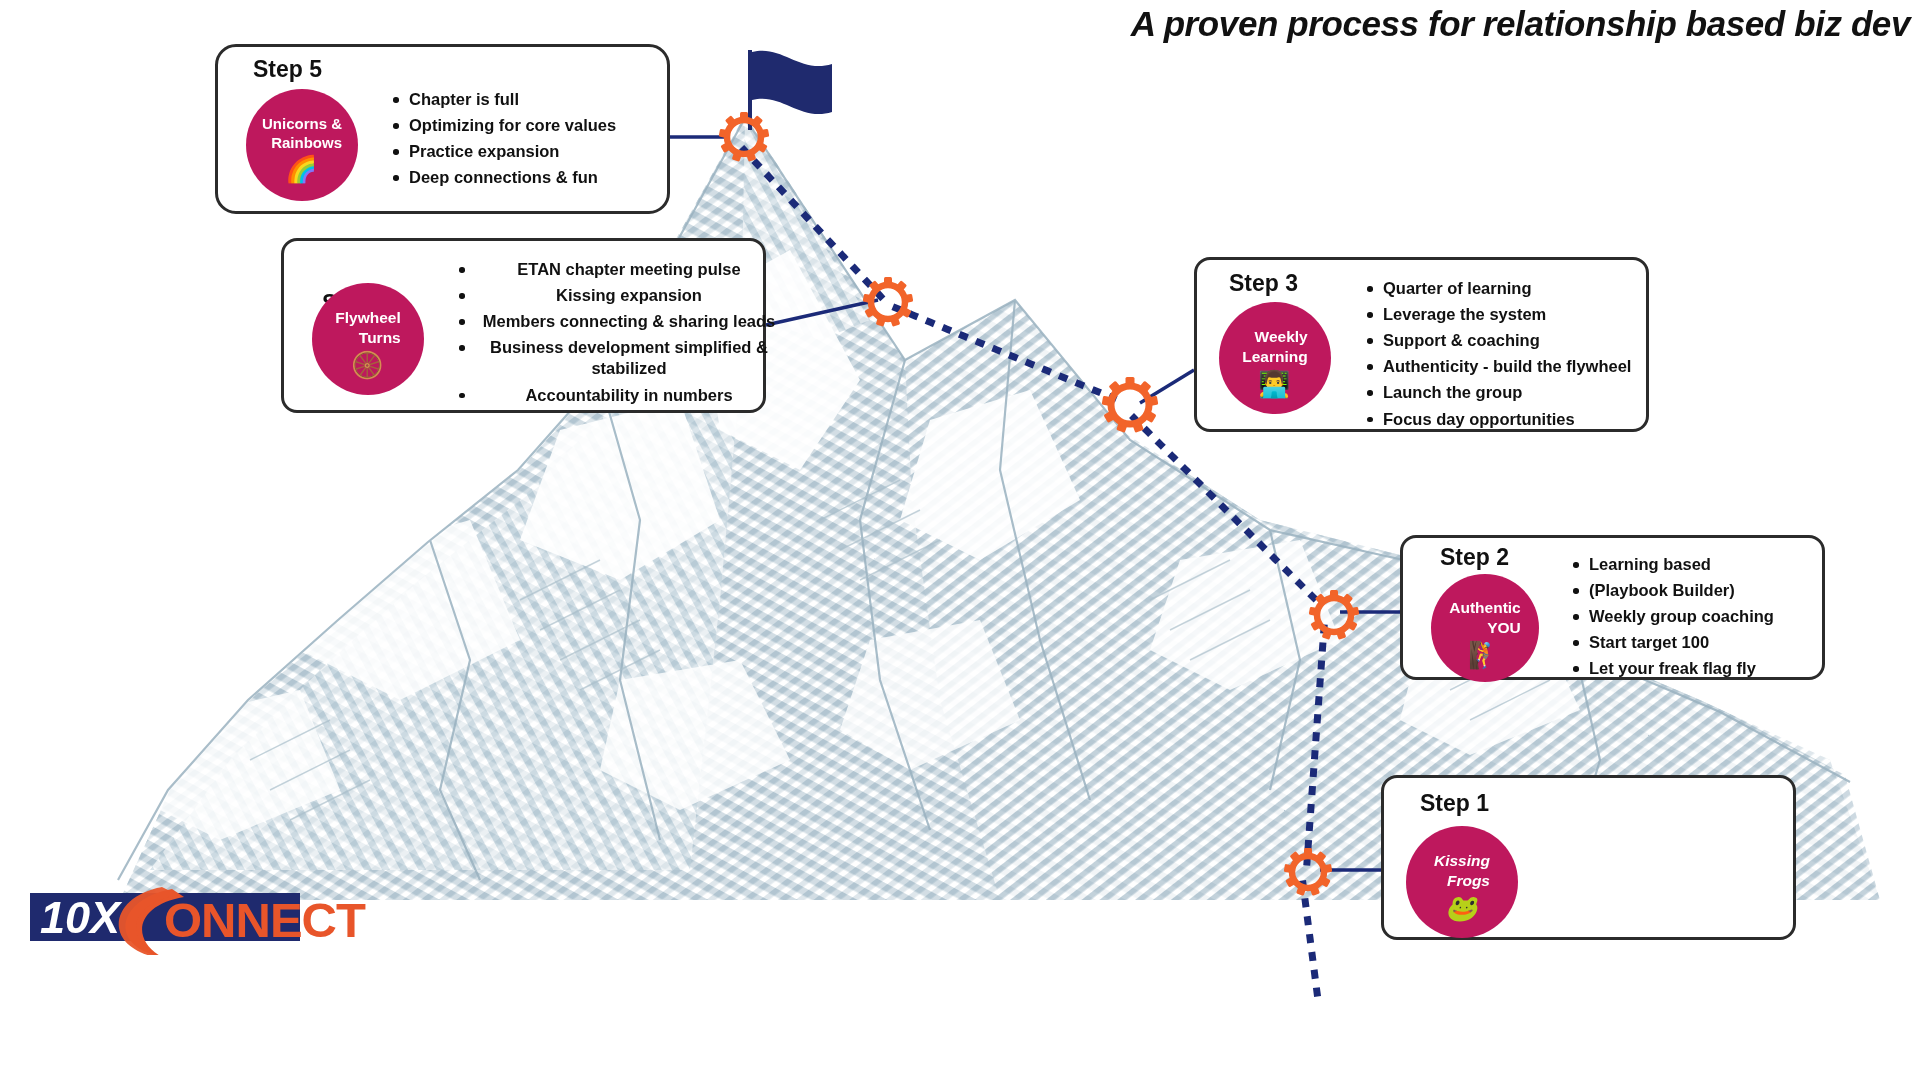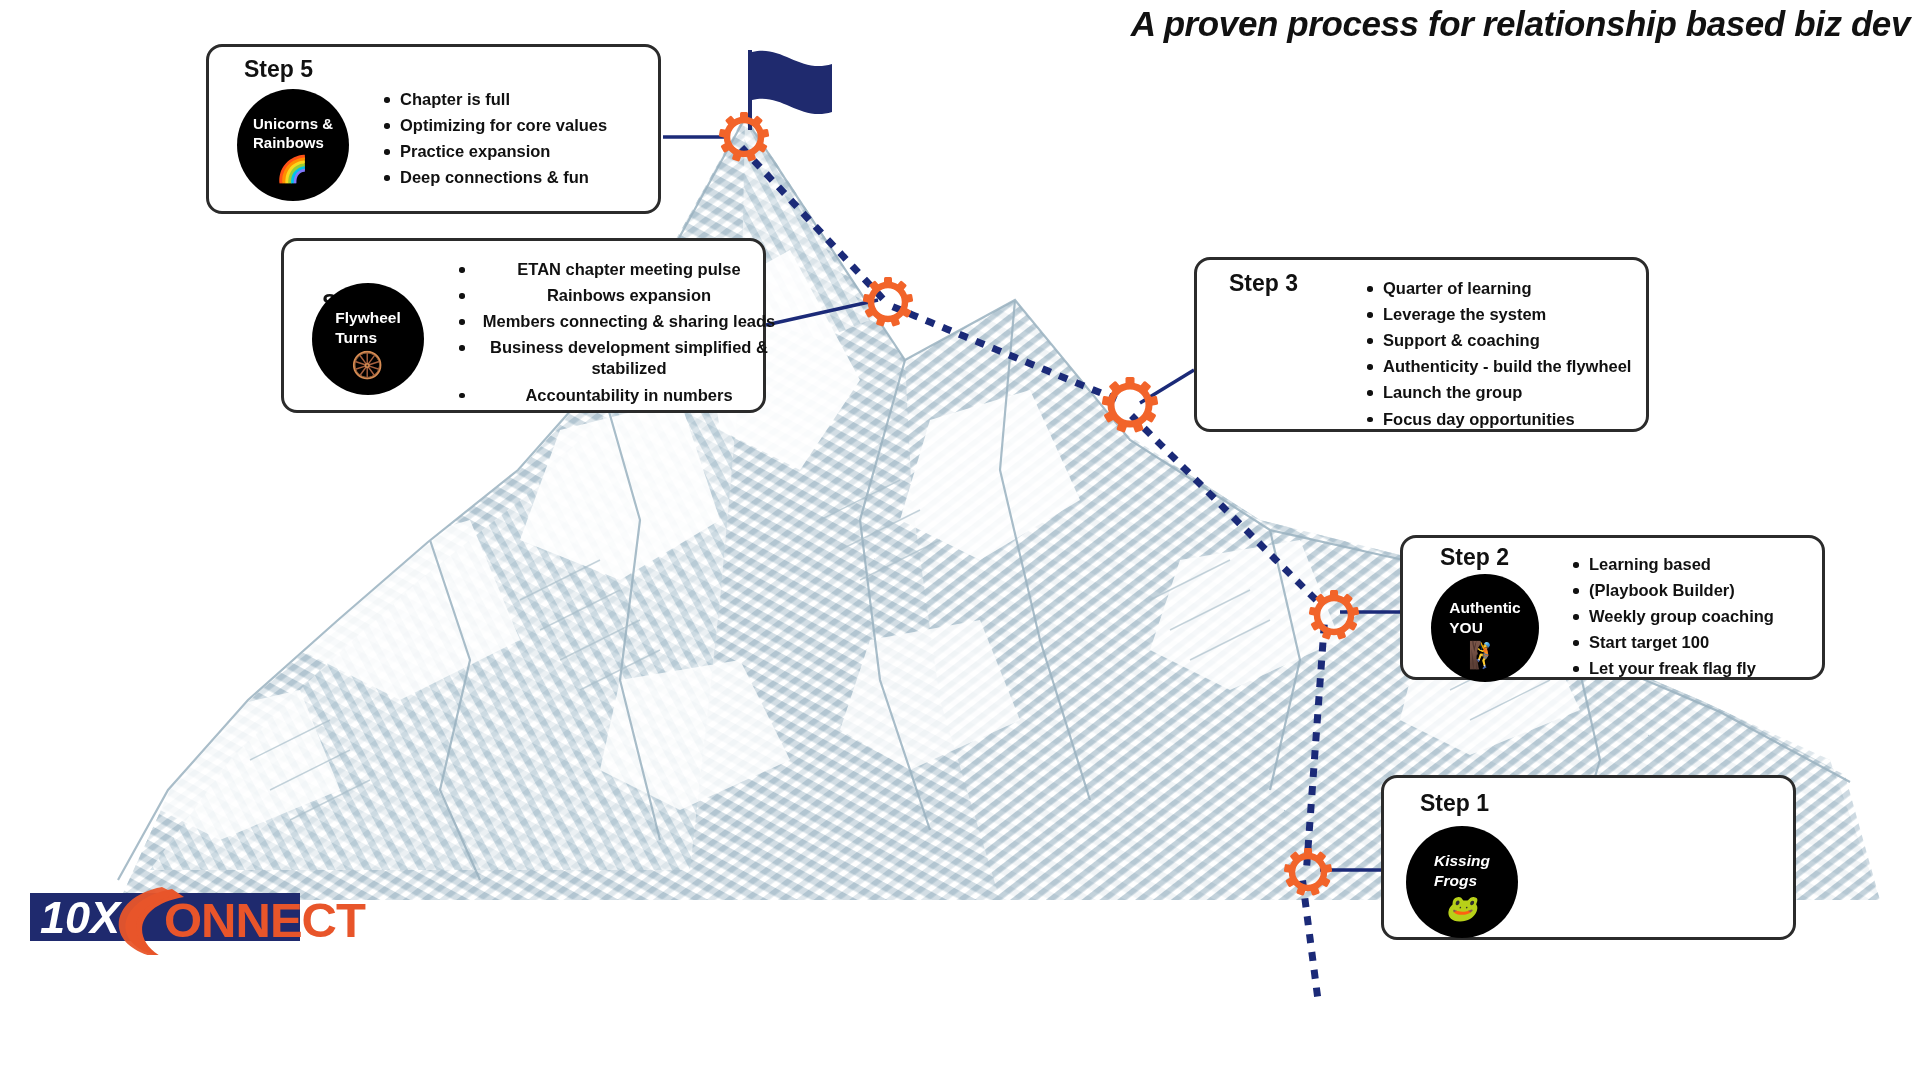--- a/index.html
+++ b/index.html
@@ -35,25 +35,25 @@
   }
   .card-inner{position:relative;width:100%;height:100%;}
   .step-title{
     position:absolute;
     font-size:23px;font-weight:bold;color:#111;
     white-space:nowrap;
   }
   .bubble{
     position:absolute;
     border-radius:50%;
-    background:#000000;
+    background:#be185d;
     color:#ffffff;
     display:flex;flex-direction:column;
     align-items:center;justify-content:flex-start;
-    text-align:left;
+    text-align:right;
     font-size:15.5px;font-weight:bold;line-height:1.32;
     overflow:hidden;
   }
   .bubble .btxt{margin-top:22%;}
   .bubble .emoji{font-size:26px;line-height:1;margin-top:3px;}
   ul.blist{
     position:absolute;margin:4px;padding:0 0 0 20px;
     list-style:none;
   }
   ul.blist li{
@@ -61,21 +61,21 @@
     font-size:16.5px;font-weight:bold;color:#111;
     line-height:1.28;margin-bottom:5px;
     padding-left:2px;
   }
   ul.blist li::before{
     content:"";position:absolute;left:-14px;top:8px;
     width:5.5px;height:5.5px;border-radius:50%;background:#111;
   }
 
   
-  #card5{left:206px;top:44px;width:455px;height:170px;}
+  #card5{left:215px;top:44px;width:455px;height:170px;border-radius:21px;}
   #card5 .step-title{left:35px;top:9px;}
   #card5 .bubble{left:28px;top:42px;width:112px;height:112px;font-size:15px;}
   #card5 ul.blist{left:165px;top:38px;width:270px;}
 
   #card4{left:281px;top:238px;width:485px;height:175px;}
   #card4 .step-title{left:38px;top:10px;margin-top:39px;}
   #card4 .bubble{left:28px;top:42px;width:112px;height:112px;}
   #card4 ul.blist{left:165px;top:14px;width:310px;text-align:center;}
 
   #card3{left:1194px;top:257px;width:455px;height:175px;}
@@ -298,31 +298,38 @@
       <div class="step-title">Step 4</div>
       <div class="bubble">
         <span class="btxt">
           <span>Flywheel</span><br>
           <span>Turns</span>
         </span>
         <span class="emoji">🛞</span>
       </div>
       <ul class="blist">
         <li>ETAN chapter meeting pulse</li>
-        <li>Rainbows expansion</li>
+        <li>Kissing expansion</li>
         <li>Members connecting &amp; sharing leads</li>
         <li>Business development simplified &amp; stabilized</li>
         <li>Accountability in numbers</li>
       </ul>
     </div>
   </div>
 
   <div class="card" id="card3">
     <div class="card-inner">
       <div class="step-title">Step 3</div>
+      <div class="bubble">
+        <span class="btxt">
+          <span>Weekly</span><br>
+          <span>Learning</span>
+        </span>
+        <span class="emoji">👨‍💻</span>
+      </div>
       <ul class="blist">
         <li>Quarter of learning</li>
         <li>Leverage the system</li>
         <li>Support &amp; coaching</li>
         <li>Authenticity - build the flywheel</li>
         <li>Launch the group</li>
         <li>Focus day opportunities</li>
       </ul>
     </div>
   </div>

